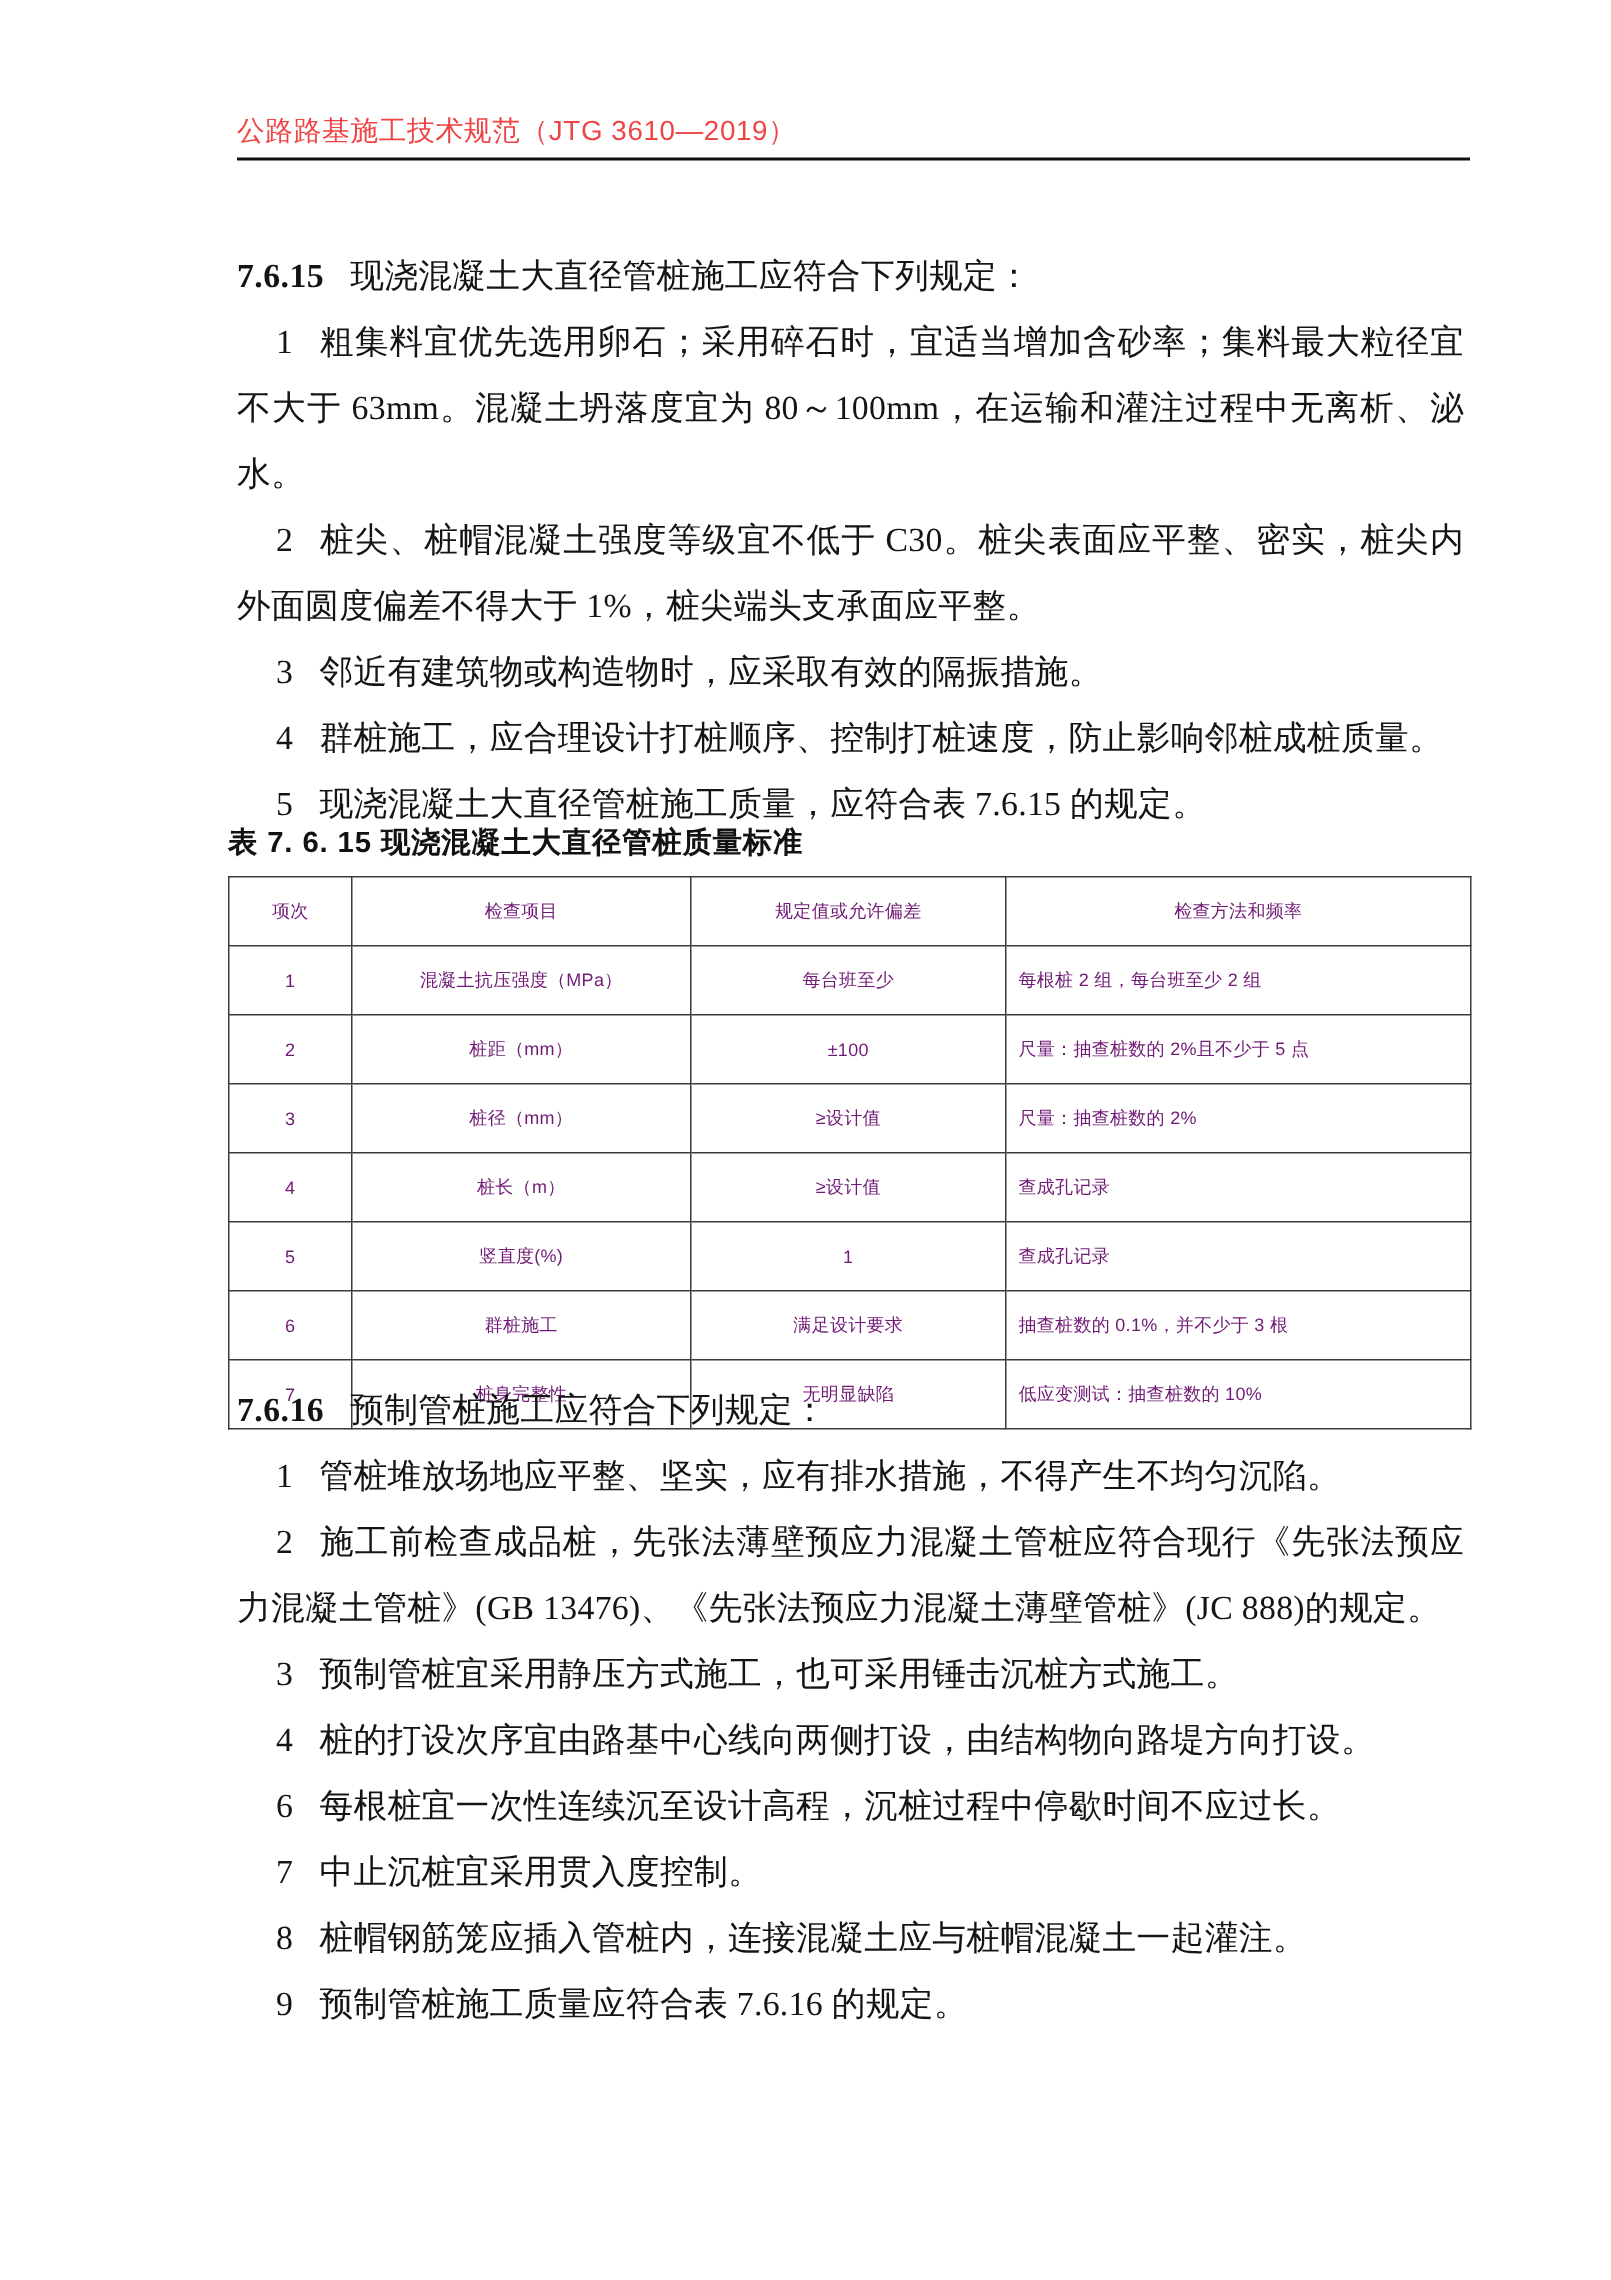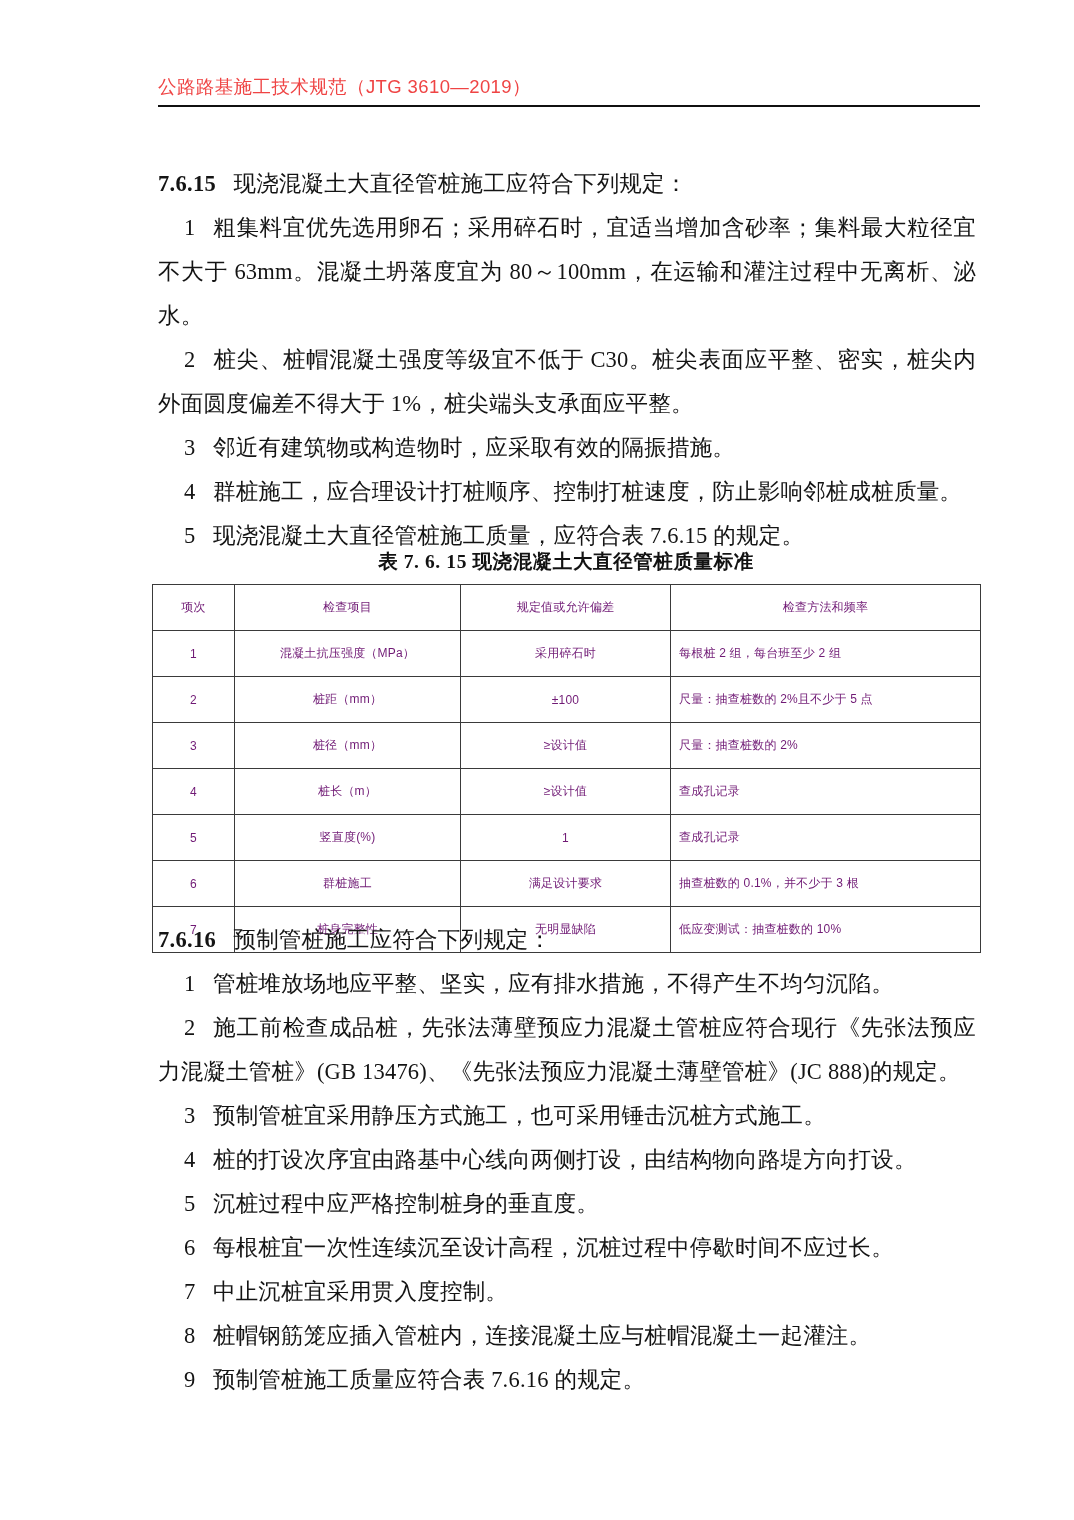--- a/index.html
+++ b/index.html
@@ -73,24 +73,23 @@
   }
 
   
   .table-block {
     position: absolute;
     left: 152px;
     top: 548px;
     width: 828px;
   }
   .table-caption {
-    text-align: center;
     font-size: 19.5px;
     font-weight: bold;
-    font-family: Liberation Serif, serif;
+    font-family: Liberation Sans, sans-serif;
     letter-spacing: 0.6px;
     color: #121212;
     margin-bottom: 9px;
   }
   table.qtable {
     border-collapse: collapse;
     width: 828px;
     table-layout: fixed;
     border: 1.6px solid #2b2b2b;
   }
@@ -196,21 +195,21 @@
           <th>项次</th>
           <th>检查项目</th>
           <th>规定值或允许偏差</th>
           <th>检查方法和频率</th>
         </tr>
       </thead>
       <tbody>
         <tr>
           <td class="c-num">1</td>
           <td class="c-item">混凝土抗压强度（MPa）</td>
-          <td class="c-spec">采用碎石时</td>
+          <td class="c-spec">每台班至少</td>
           <td class="c-meth">每根桩 2 组，每台班至少 2 组</td>
         </tr>
         <tr>
           <td class="c-num">2</td>
           <td class="c-item">桩距（mm）</td>
           <td class="c-spec">±100</td>
           <td class="c-meth">尺量：抽查桩数的 2%且不少于 5 点</td>
         </tr>
         <tr>
           <td class="c-num">3</td>
@@ -266,24 +265,20 @@
     <p class="para item">
       <span class="item-no">3 </span>
       <span>预制管桩宜采用静压方式施工，也可采用锤击沉桩方式施工。</span>
     </p>
 
     <p class="para item">
       <span class="item-no">4 </span>
       <span>桩的打设次序宜由路基中心线向两侧打设，由结构物向路堤方向打设。</span>
     </p>
 
-    <p class="para item">
-      <span class="item-no">5 </span>
-      <span>沉桩过程中应严格控制桩身的垂直度。</span>
-    </p>
 
     <p class="para item">
       <span class="item-no">6 </span>
       <span>每根桩宜一次性连续沉至设计高程，沉桩过程中停歇时间不应过长。</span>
     </p>
 
     <p class="para item">
       <span class="item-no">7 </span>
       <span>中止沉桩宜采用贯入度控制。</span>
     </p>

